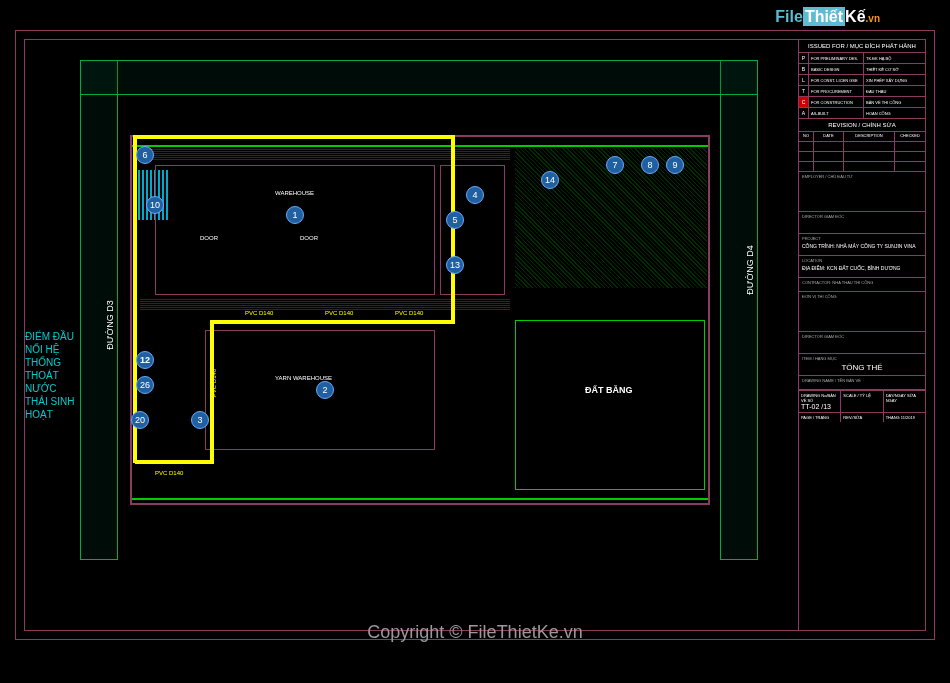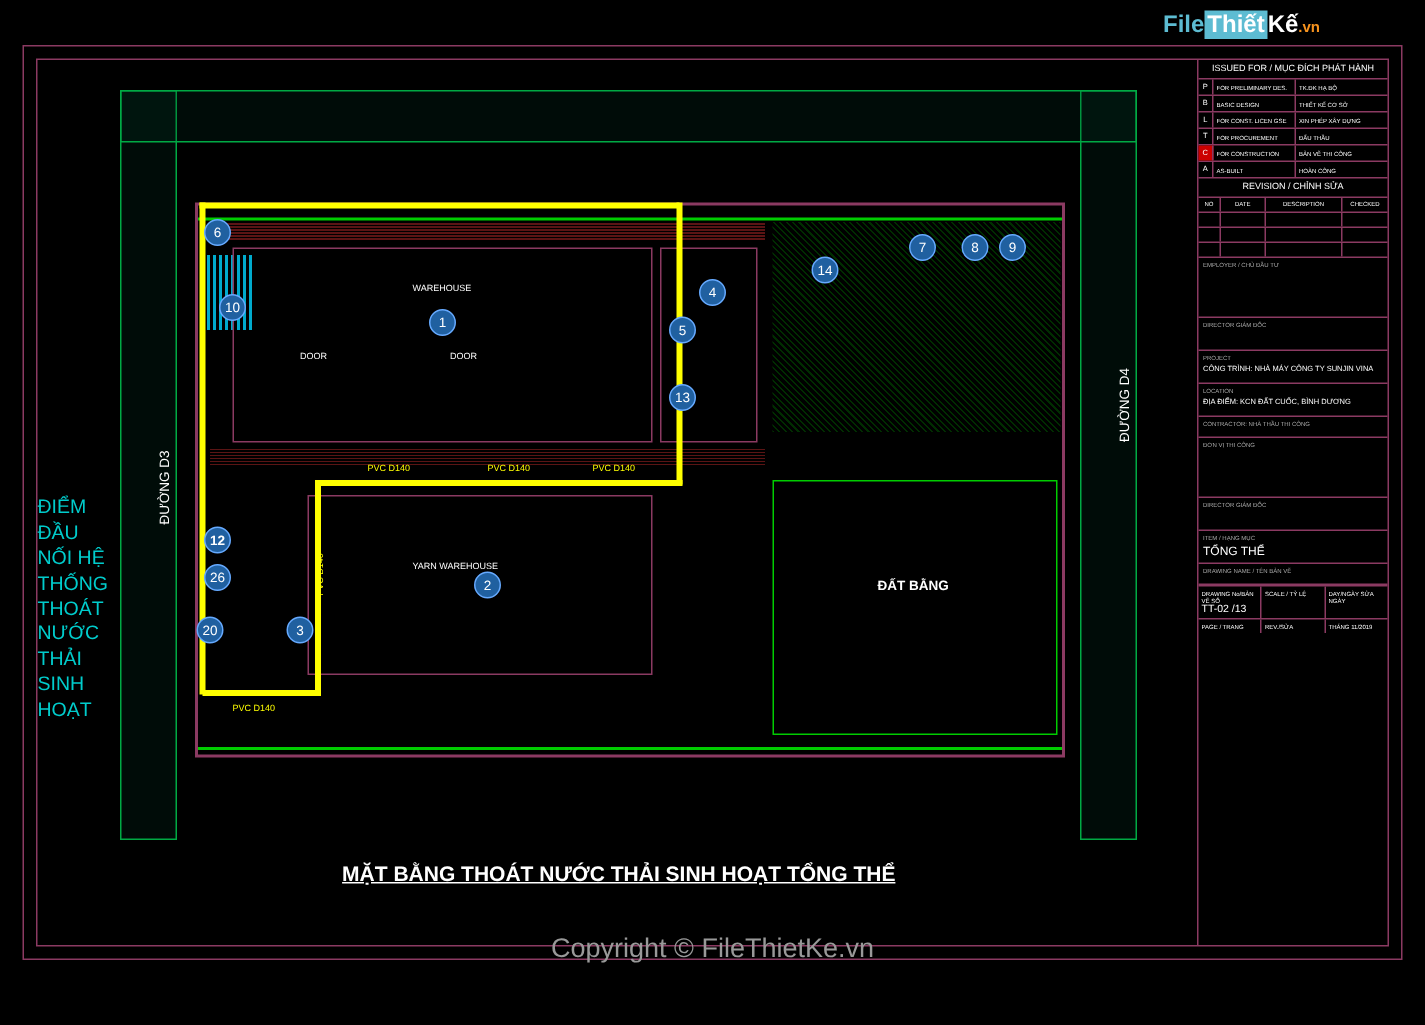--- a/index.html
+++ b/index.html
@@ -63,42 +63,42 @@
   .tb-issue-label { flex: 0 0 55px; border-right: 1px solid #8b3a62; padding: 1px 2px; font-size: 4px; display: flex; align-items: center; }
   .tb-issue-val { flex: 1; padding: 1px 2px; font-size: 4px; display: flex; align-items: center; }
   .tb-rev { text-align: center; padding: 3px; font-size: 6px; border-bottom: 1px solid #8b3a62; }
   .tb-rev-header { display: flex; border-bottom: 1px solid #8b3a62; height: 10px; font-size: 4px; }
   .tb-rev-header > div { border-right: 1px solid #8b3a62; padding: 1px; text-align: center; }
   .tb-rev-blank { height: 10px; border-bottom: 1px solid #8b3a62; display: flex; }
   .tb-rev-blank > div { border-right: 1px solid #8b3a62; }
   .tb-section { border-bottom: 1px solid #8b3a62; padding: 2px 3px; min-height: 22px; }
   .tb-section-label { font-size: 4px; color: #aaa; }
   .tb-section-val { font-size: 5px; margin-top: 2px; }
-  .tb-title-main { font-size: 8px; text-align: left; }
+  .tb-title-main { font-size: 8px; text-align: center; }
   .tb-footer { display: flex; border-top: 1px solid #8b3a62; }
   .tb-footer > div { border-right: 1px solid #8b3a62; padding: 2px; font-size: 4px; flex: 1; }
 
   
   .road-v { position: absolute; background: rgba(0,60,40,0.2); border: 1px solid #0a4; }
   .road-left { left: 55px; top: 20px; width: 38px; height: 500px; }
   .road-right { left: 695px; top: 20px; width: 38px; height: 500px; }
   .road-top { left: 55px; top: 20px; width: 678px; height: 35px; }
   .road-label-v { position: absolute; color: #fff; font-size: 9px; transform: rotate(-90deg); white-space: nowrap; }
   .building-outline { position: absolute; border: 2px solid #8b3a62; }
   .main-building { left: 105px; top: 95px; width: 580px; height: 370px; }
   .green-border { position: absolute; border: 2px solid #0c0; }
   .green-area { position: absolute; background: repeating-linear-gradient(45deg, rgba(0,150,0,0.3) 0, rgba(0,150,0,0.3) 1px, transparent 1px, transparent 3px); }
   .pipe { position: absolute; background: #ff0; }
   .pipe-label { position: absolute; font-size: 6px; color: #ff0; white-space: nowrap; }
   .node { position: absolute; width: 18px; height: 18px; border-radius: 50%; background: #2060a0; border: 1px solid #6af; color: #fff; font-size: 9px; display: flex; align-items: center; justify-content: center; transform: translate(-50%, -50%); }
   .bldg-label { position: absolute; font-size: 6px; color: #fff; }
   .title { position: absolute; bottom: 40px; left: 50%; transform: translateX(-50%); text-align: center; color: #fff; }
   .title-main { font-size: 14px; font-weight: bold; text-decoration: underline; }
   .title-sub { font-size: 8px; }
-  .side-text { position: absolute; left: 0px; top: 290px; width: 50px; font-size: 13px; color: #0cc; line-height: 1.3; }
+  .side-text { position: absolute; left: 0px; top: 290px; width: 50px; font-size: 10px; color: #0cc; line-height: 1.3; }
   .hatch-red { position: absolute; background: repeating-linear-gradient(0deg, rgba(180,40,40,0.5) 0, rgba(180,40,40,0.5) 1px, transparent 1px, transparent 2px); }
   .blue-strip { position: absolute; background: repeating-linear-gradient(90deg, #0ac 0, #0ac 2px, transparent 2px, transparent 4px); }
   .wall-inner { position: absolute; border: 1px solid #8b3a62; }
 </style>
 </head>
 <body>
 
 <div class="watermark-logo">
   <span class="file">File</span><span class="thiet">Thiết</span><span class="ke">Kế</span><span class="vn">.vn</span>
 </div>
@@ -161,21 +161,20 @@
       <div class="node" style="left:625px; top:125px;">8</div>
       <div class="node" style="left:650px; top:125px;">9</div>
       <div class="node" style="left:130px; top:165px;">10</div>
       <div class="node" style="left:115px; top:380px;">20</div>
       <div class="node" style="left:120px; top:320px;font-weight:bold;">12</div>
       <div class="node" style="left:430px; top:225px;">13</div>
       <div class="node" style="left:525px; top:140px;">14</div>
       <div class="node" style="left:120px; top:345px;">26</div>
 
       <div class="title">
-        <div class="title-main">MẶT BẰNG THOÁT NƯỚC THẢI SINH HOẠT TỔNG THỂ</div>
       </div>
     </div>
 
     <div class="titleblock">
       <div class="tb-issued">ISSUED FOR / MỤC ĐÍCH PHÁT HÀNH</div>
       <div class="tb-issue-row">
           <div class="tb-issue-box">P</div>
           <div class="tb-issue-label">FOR PRELIMINARY DES.</div>
           <div class="tb-issue-val">TK.ĐK HẠ BỘ</div>
         </div>

